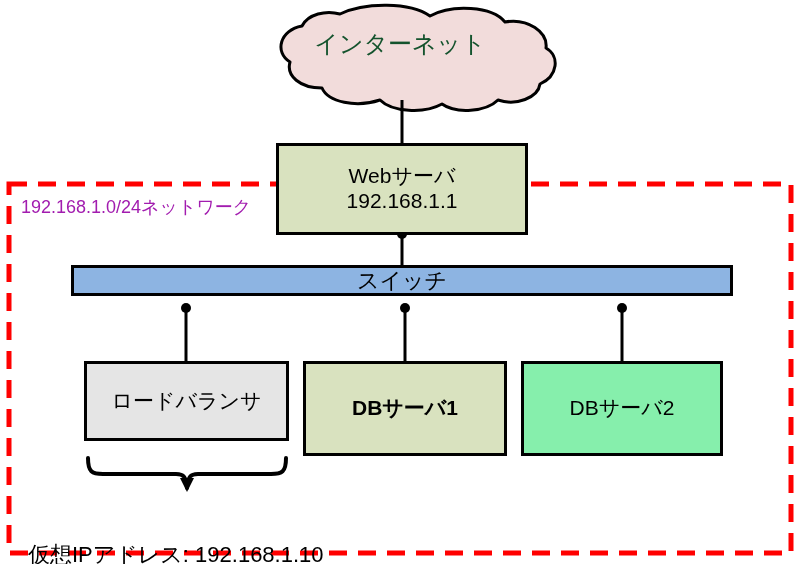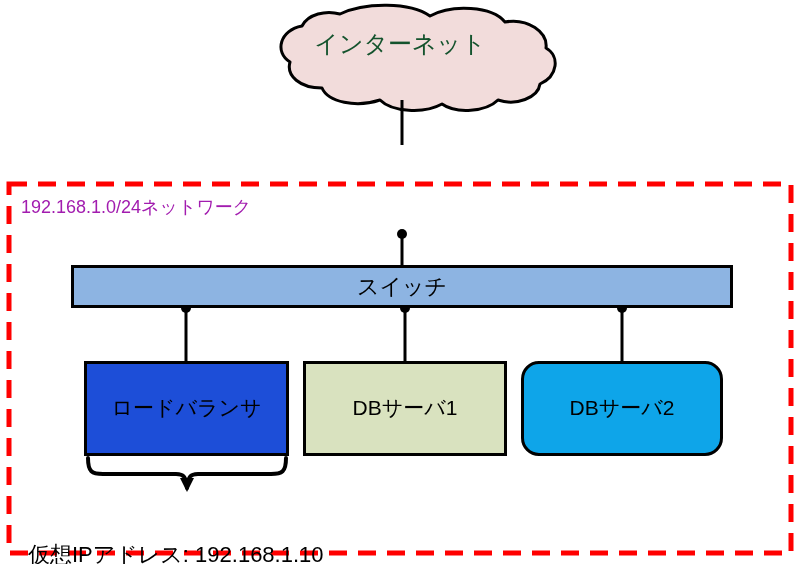--- a/index.html
+++ b/index.html
@@ -48,48 +48,48 @@
     left: 276px;
     top: 143px;
     width: 252px;
     height: 92px;
     background: #d9e2bf;
   }
   #switch-box {
     left: 71px;
     top: 265px;
     width: 662px;
-    height: 43px;
+    height: 31px;
     background: #8db4e2;
   }
   #switch-box .node-title {
     font-size: 22px;
   }
   #load-balancer-box {
     left: 84px;
     top: 361px;
     width: 205px;
-    height: 95px;
-    background: #1d4ed8;
+    height: 80px;
+    background: #e5e5e5;
     gap: 32px;
   }
   #db-server-1-box {
     left: 303px;
     top: 361px;
     width: 204px;
     height: 95px;
     background: #d9e2bf;
+    font-weight: bold;
   }
   #db-server-2-box {
     left: 521px;
     top: 361px;
     width: 202px;
     height: 95px;
-    background: #0ea5e9;
-    border-radius: 18px;
+    background: #86efac;
   }
   #cloud-label {
     position: absolute;
     left: 250px;
     top: 28px;
     width: 300px;
     text-align: center;
     font-size: 24px;
     color: #14532d;
     z-index: 5;
@@ -157,20 +157,24 @@
          C 282 474, 286 472, 286 458" fill="none" stroke="#000000" stroke-width="4" stroke-linecap="round" stroke-linejoin="round"></path>
     <path d="M 180 478 L 187 492 L 194 478 Z" fill="#000000"></path>
 
     <rect x="9" y="184" width="782" height="369" fill="none" stroke="#ff0000" stroke-width="5" stroke-dasharray="18 11"></rect>
   </svg>
 
   <div id="cloud-label">インターネット</div>
 
   <div id="network-zone-label">192.168.1.0/24ネットワーク</div>
 
+  <div id="web-server-box" class="node-box">
+    <div class="node-title">Webサーバ</div>
+    <div class="node-ip">192.168.1.1</div>
+  </div>
 
   <div id="switch-box" class="node-box">
     <div class="node-title">スイッチ</div>
   </div>
 
   <div id="load-balancer-box" class="node-box">
     <div class="node-title">ロードバランサ</div>
   </div>
 
   <div id="db-server-1-box" class="node-box">

